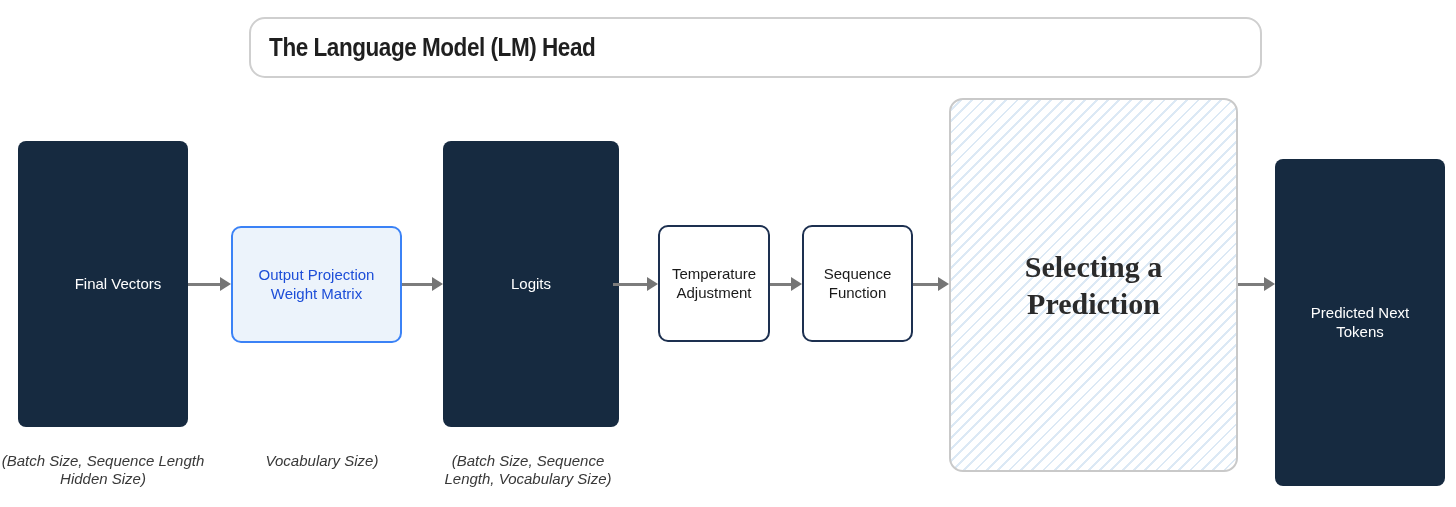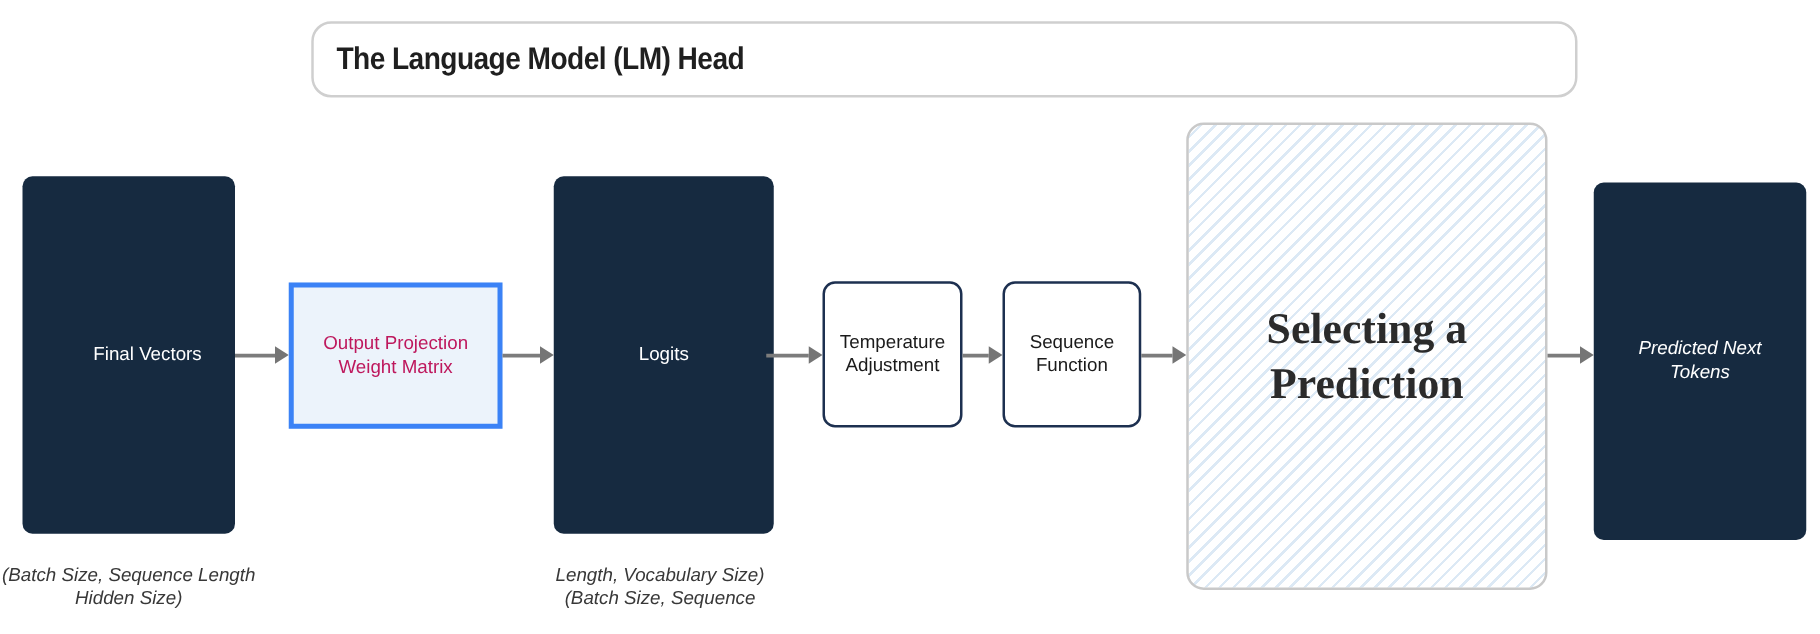--- a/index.html
+++ b/index.html
@@ -47,56 +47,56 @@
   .node-dark {
     background: #162a40;
     border-radius: 8px;
     color: #ffffff;
     font-size: 15px;
     font-weight: 500;
     padding: 0 18px;
   }
   .node-light {
     background: #ecf3fb;
-    border: 4px solid #3b82f6;
-    border-radius: 0;
-    color: #be185d;
+    border: 2px solid #3b82f6;
+    border-radius: 10px;
+    color: #1d4ed8;
     font-size: 15px;
     font-weight: 500;
     padding: 0 14px;
   }
   .node-outline {
     background: #ffffff;
     border: 2.5px solid #1d3050;
     border-radius: 10px;
     color: #1a1a1a;
     font-size: 15px;
     font-weight: 500;
     padding: 0 8px;
   }
   .node-hatch {
     background: repeating-linear-gradient(135deg,
       #ffffff 0px, #ffffff 6px, #dce9f5 6px, #dce9f5 8px);
     border: 2px solid #c9c9c9;
     border-radius: 14px;
     color: #2b2b2b;
     font-family: cursive;
-    font-size: 35px;
+    font-size: 30px;
     font-weight: 600;
     padding: 0 18px;
   }
 
   
   #node-final-vectors   { left: 18px;   top: 141px; width: 170px; height: 286px; padding-left: 48px; }
   #node-output-proj     { left: 231px;  top: 226px; width: 171px; height: 117px; }
   #node-logits          { left: 443px;  top: 141px; width: 176px; height: 286px; }
   #node-temperature     { left: 658px;  top: 225px; width: 112px; height: 117px; }
   #node-softmax         { left: 802px;  top: 225px; width: 111px; height: 117px; }
   #node-selecting       { left: 949px;  top: 98px;  width: 289px; height: 374px; }
-  #node-predicted       { left: 1275px; top: 146px; width: 170px; height: 286px; font-style: italic; }
+  #node-predicted       { left: 1275px; top: 159px; width: 170px; height: 327px; }
 
   
   .caption {
     position: absolute;
     top: 452px;
     text-align: center;
     font-size: 15px;
     font-style: italic;
     color: #383838;
     line-height: 1.22;
@@ -196,20 +196,21 @@
   <div class="node node-dark" id="node-predicted">
     <span class="label">Predicted Next Tokens</span>
   </div>
 
   <div class="caption" id="caption-final-vectors">
     <div>(Batch Size, Sequence Length</div>
     <div>Hidden Size)</div>
   </div>
 
   <div class="caption" id="caption-output-proj">
+    <div>Vocabulary Size)</div>
   </div>
 
   <div class="caption" id="caption-logits">
+    <div>(Batch Size, Sequence</div>
     <div>Length, Vocabulary Size)</div>
-    <div>(Batch Size, Sequence</div>
   </div>
 
 </div>
 
 </body></html>

